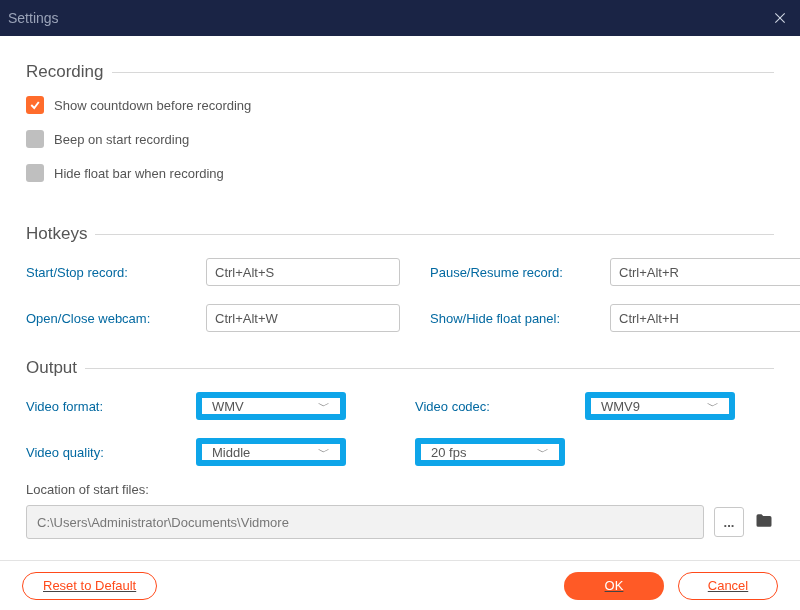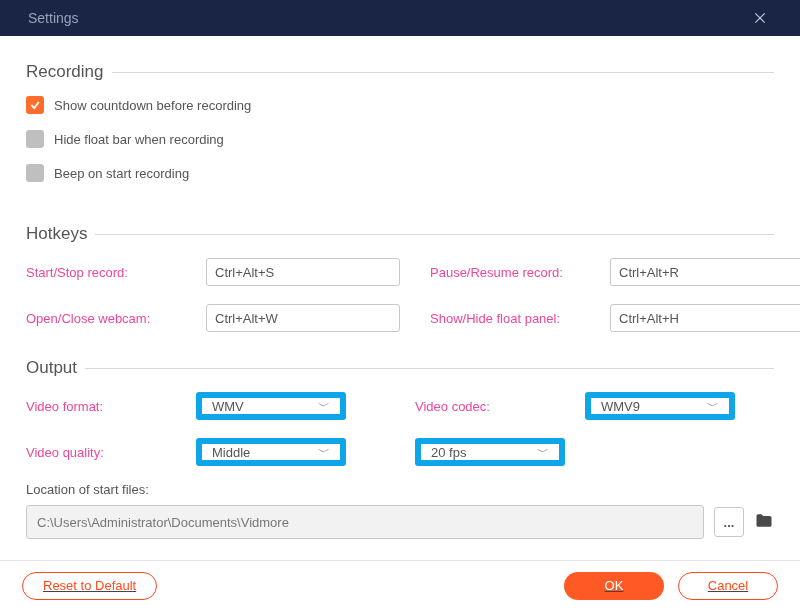--- a/index.html
+++ b/index.html
@@ -11,21 +11,21 @@
     width: 800px;
     height: 610px;
     overflow: hidden;
   }
   .titlebar {
     background: #1a2445;
     height: 36px;
     display: flex;
     align-items: center;
     justify-content: space-between;
-    padding: 0 28px;
+    padding: 0 8px;
     color: #9aa3b8;
     text-align: right;
   }
   .titlebar .title { font-size: 14px; }
   .titlebar .close {
     cursor: pointer; color: #cfd5e2; font-weight: 300;
     width: 24px; height: 24px; display: flex; align-items: center; justify-content: center;
     font-size: 20px;
   }
   .content {
@@ -61,21 +61,21 @@
   .grid2 {
     display: grid;
     grid-template-columns: 1fr 1fr;
     row-gap: 18px;
     column-gap: 30px;
     margin-top: 4px;
   }
   .field {
     display: flex; align-items: center;
   }
-  .field .flabel { width: 180px; color:#ec4899; }
+  .field .flabel { width: 180px; color:#0369a1; }
   .textbox {
     flex: 0 0 110px;
     height: 28px;
     border: 1px solid #c8c8c8;
     border-radius: 3px;
     padding: 0 8px;
     font-size: 13px;
     color:#555;
     background:#fff;
   }
@@ -143,27 +143,27 @@
       <svg viewBox="0 0 16 16">
           <polyline points="3,8 7,12 13,4" fill="none" stroke="#fff" stroke-width="2.5"></polyline>
         </svg>
     </span>
     <span class="chklabel">Show countdown before recording</span>
   </div>
   <div class="chkrow">
     <span class="chk">
       
     </span>
-    <span class="chklabel">Hide float bar when recording</span>
+    <span class="chklabel">Beep on start recording</span>
   </div>
   <div class="chkrow">
     <span class="chk">
       
     </span>
-    <span class="chklabel">Beep on start recording</span>
+    <span class="chklabel">Hide float bar when recording</span>
   </div>
 
   <div class="spacer20"></div>
 
   <div class="section-head">
     <span class="sh-label">Hotkeys</span>
   </div>
   <div class="grid2">
     <div class="field">
       <span class="flabel">Start/Stop record:</span>

